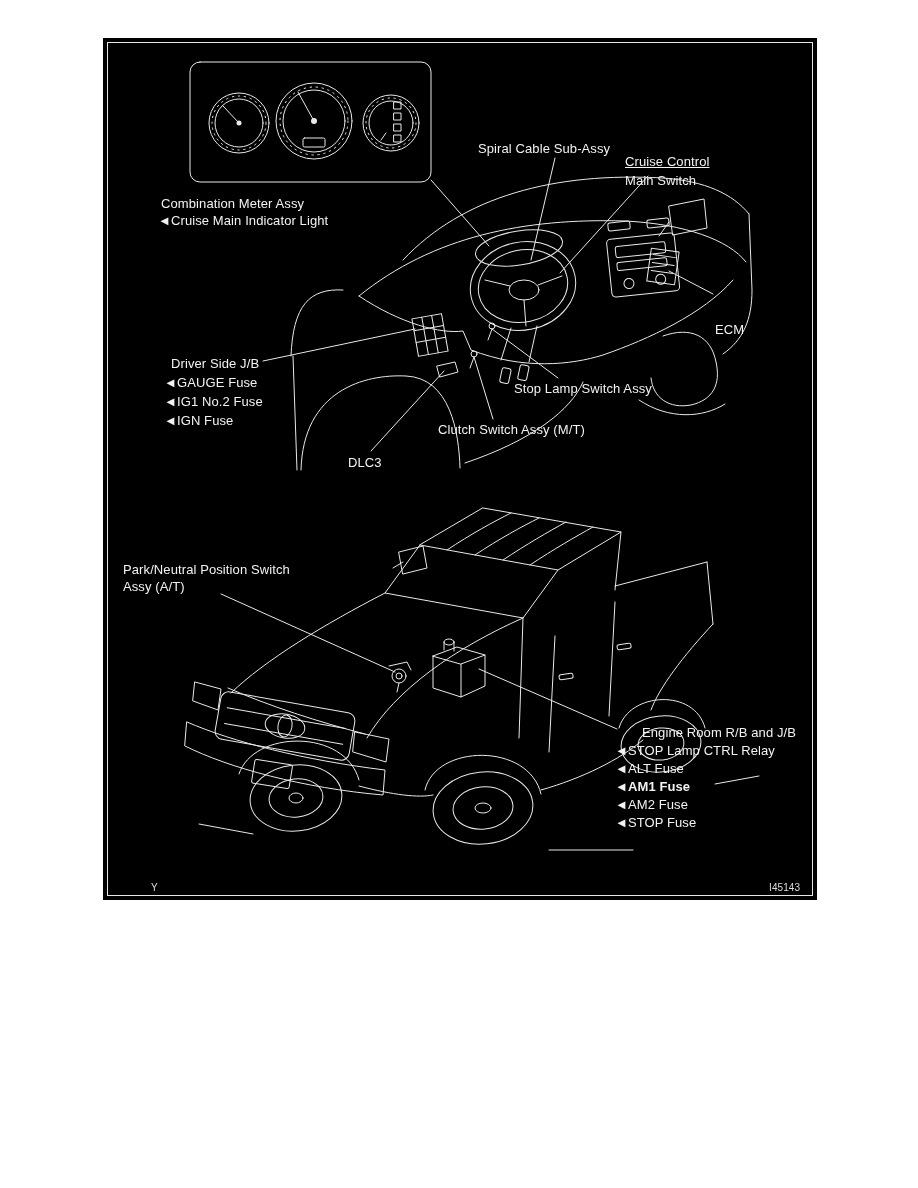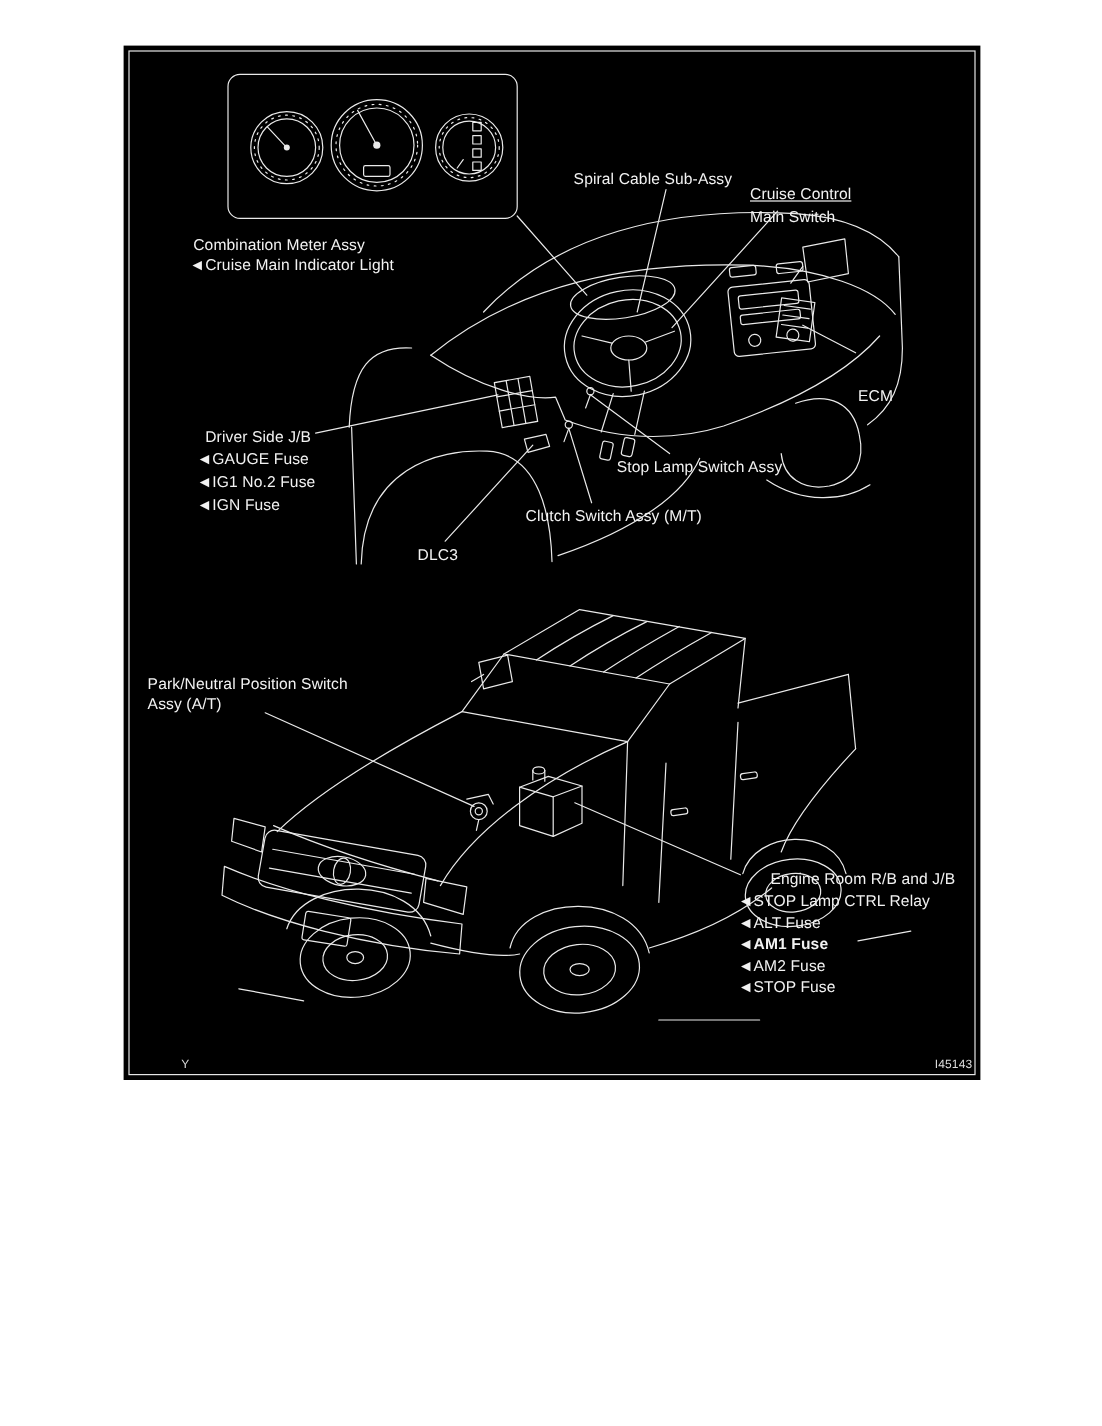--- a/index.html
+++ b/index.html
@@ -263,17 +263,17 @@
     <div class="label" style="left:20px; top:540px;">Assy (A/T)</div>
 
     <div class="label" style="left:518px; top:686px;margin-left:21px;">Engine Room R/B and J/B</div>
     <div class="label" style="left:512px; top:704px;">◄STOP Lamp CTRL Relay</div>
     <div class="label" style="left:512px; top:722px;">◄ALT Fuse</div>
     <div class="label" style="left:512px; top:740px;font-weight:bold;">◄AM1 Fuse</div>
     <div class="label" style="left:512px; top:758px;">◄AM2 Fuse</div>
     <div class="label" style="left:512px; top:776px;">◄STOP Fuse</div>
 
     <div class="label small" style="left:48px; top:841px;">Y</div>
-    <div class="label small" style="left:666px; top:841px;margin-left:10px;">I45143</div>
+    <div class="label small" style="left:666px; top:841px;">I45143</div>
 
     <div class="inner-border"></div>
   </div>
 </div>
 
 </body></html>

